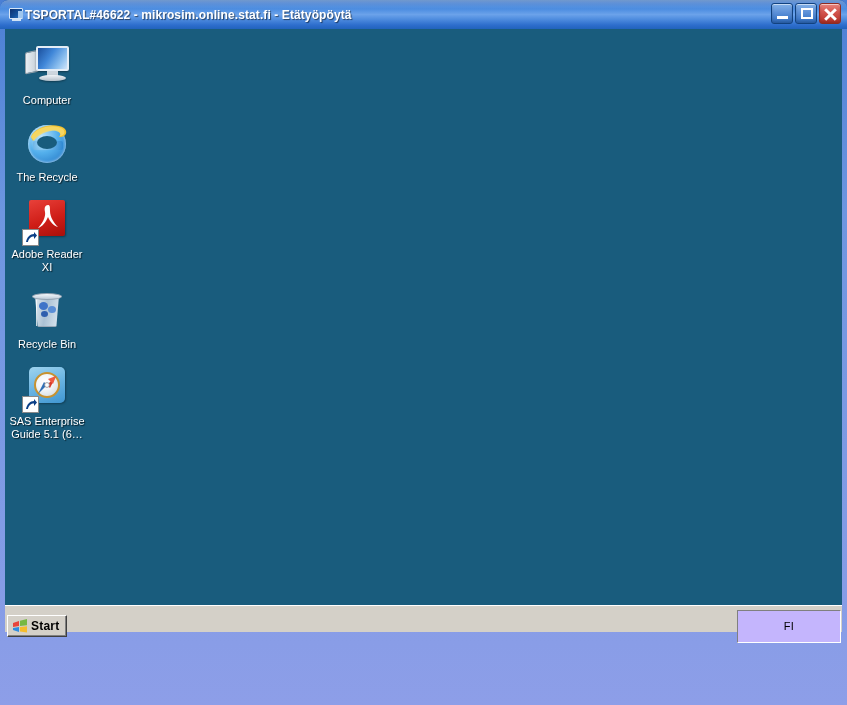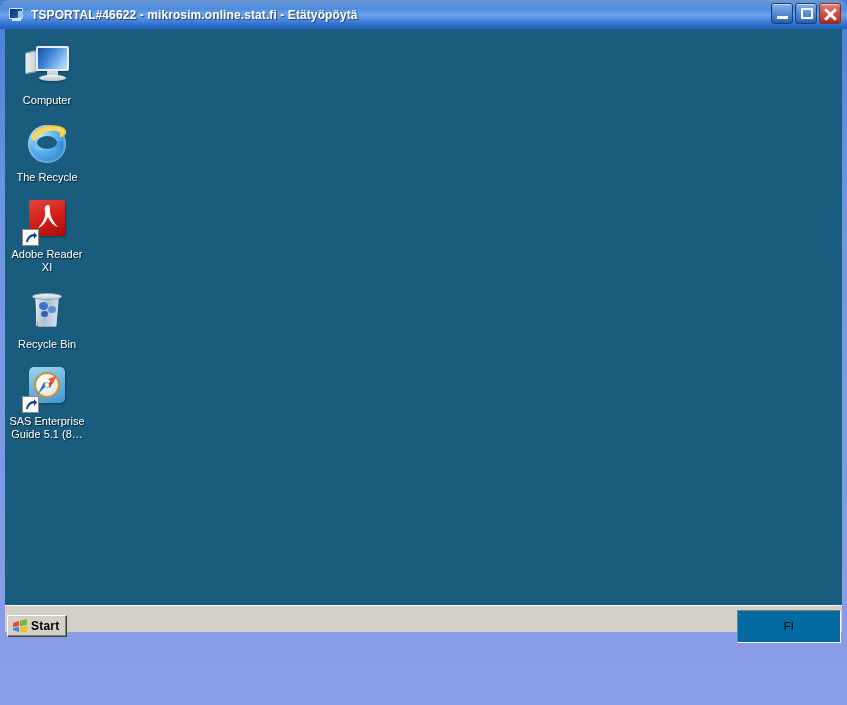--- a/index.html
+++ b/index.html
@@ -72,21 +72,20 @@
     background: #9fc6ee;
   }
   #title-icon .base {
     position: absolute;
     left: 3px; top: 12px;
     width: 9px; height: 2px;
     background: #cfe2f5;
   }
 
   #title-text {
-    margin-left: 6px;
     color: #ffffff;
     font-size: 12px;
     font-weight: bold;
     letter-spacing: 0.1px;
     text-shadow: 1px 1px 1px rgba(0,0,0,0.55);
     white-space: nowrap;
   }
 
   #window-controls {
     position: absolute;
@@ -369,21 +368,21 @@
     position: relative;
     height: 33px;
     min-width: 104px;
     display: flex;
     align-items: center;
     justify-content: center;
     border-left: 1px solid #808080;
     border-top: 1px solid #808080;
     border-right: 1px solid #ffffff;
     border-bottom: 1px solid #ffffff;
-    background: #0369a1;
+    background: #c4b5fd;
     margin-right: 1px;
     flex: 0 0 auto;
   }
   #tray-lang {
     font-size: 11px;
     color: #000000;
     letter-spacing: 0.3px;
   }
 </style>
 </head>
@@ -477,21 +476,21 @@
             <path d="M25 7 L17 10 L22 15 Z" fill="#ef5a42"></path>
             <circle cx="16" cy="16" r="2.4" fill="#ffffff" stroke="#8a8f93" stroke-width="0.8"></circle>
           </svg>
           <span class="shortcut-arrow">
             <svg width="15" height="15" viewBox="0 0 15 15">
               <path d="M3 12 C4 7, 7 4, 11 4 L11 2 L14 5.5 L11 9 L11 6.5 C8 6.5, 5.5 8.5, 5 12 Z" fill="#0b3f86"></path>
             </svg>
           </span>
         </div>
         <div class="icon-label">SAS Enterprise
-Guide 5.1 (8…</div>
+Guide 5.1 (6…</div>
       </div>
 
     </div>
   </div>
 
   <div id="taskbar">
     <div id="start-button">
       <span id="start-flag">
         <svg width="16" height="15" viewBox="0 0 16 15">
           <path d="M1 4 L7 2 L7 7 L1 8 Z" fill="#e8453c"></path>

